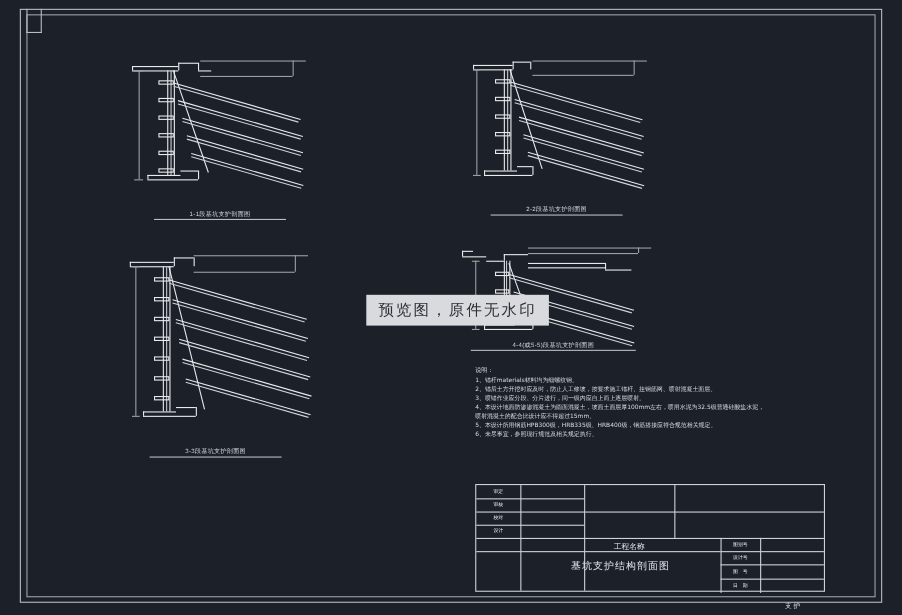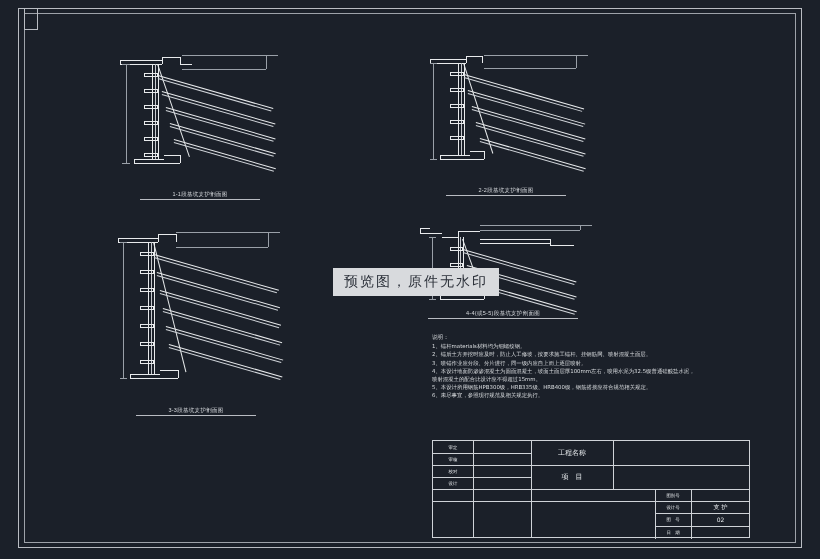--- a/index.html
+++ b/index.html
@@ -115,21 +115,21 @@
   .tb .h{position:absolute;left:0;right:0;height:1px;background:#cfd3d8;}
   .tb .cell{
     position:absolute;
     color:#e6e9ec;
     display:flex;align-items:center;justify-content:center;
     text-align:center;
     white-space:nowrap;
     font-family:"DejaVu Sans", sans-serif;
   }
   .tb .mid{font-size:9px;letter-spacing:1px;}
-  .tb .sm{font-size:5px;}
+  .tb .sm{font-size:5px;margin-top:44px;}
   .tb .xs{font-size:4.4px;}
 </style>
 </head>
 <body>
 
 <div id="sheet">
 
   <div class="frame-outer"></div>
   <div class="frame-inner"></div>
   <div class="tab-mark"></div>
@@ -374,22 +374,22 @@
     <div class="h" style="top:24px;left:0px;width:98px;"></div>
     <div class="h" style="top:36px;left:0px;width:98px;"></div>
     <div class="h" style="top:60px;left:0px;width:222px;"></div>
 
     <div class="cell xs" style="left:0px;top:0px;width:40px;height:12px;">审定</div>
     <div class="cell xs" style="left:0px;top:12px;width:40px;height:12px;">审核</div>
     <div class="cell xs" style="left:0px;top:24px;width:40px;height:12px;">校对</div>
     <div class="cell xs" style="left:0px;top:36px;width:40px;height:12px;">设计</div>
 
     <div class="cell sm" style="left:98px;top:0px;width:82px;height:24px;font-size:7px;">工程名称</div>
-    <div class="cell sm" style="left:98px;top:24px;width:82px;height:24px;font-size:7px;">项　目</div>
-
+
+    <div class="cell" style="left:40px;top:48px;width:182px;height:50px;font-size:9px;letter-spacing:1px;">基坑支护结构剖面图</div>
 
     <div class="cell xs" style="left:222px;top:48px;width:36px;height:12px;">图别号</div>
     <div class="cell xs" style="left:222px;top:60px;width:36px;height:12px;">设计号</div>
     <div class="cell xs" style="left:222px;top:72px;width:36px;height:13px;">图　号</div>
     <div class="cell xs" style="left:222px;top:85px;width:36px;height:13px;">日　期</div>
 
     <div class="cell sm" style="left:258px;top:60px;width:59px;height:12px;font-size:6px;">支 护</div>
     <div class="cell sm" style="left:258px;top:72px;width:59px;height:13px;font-size:6px;">02</div>
   </div>
 

